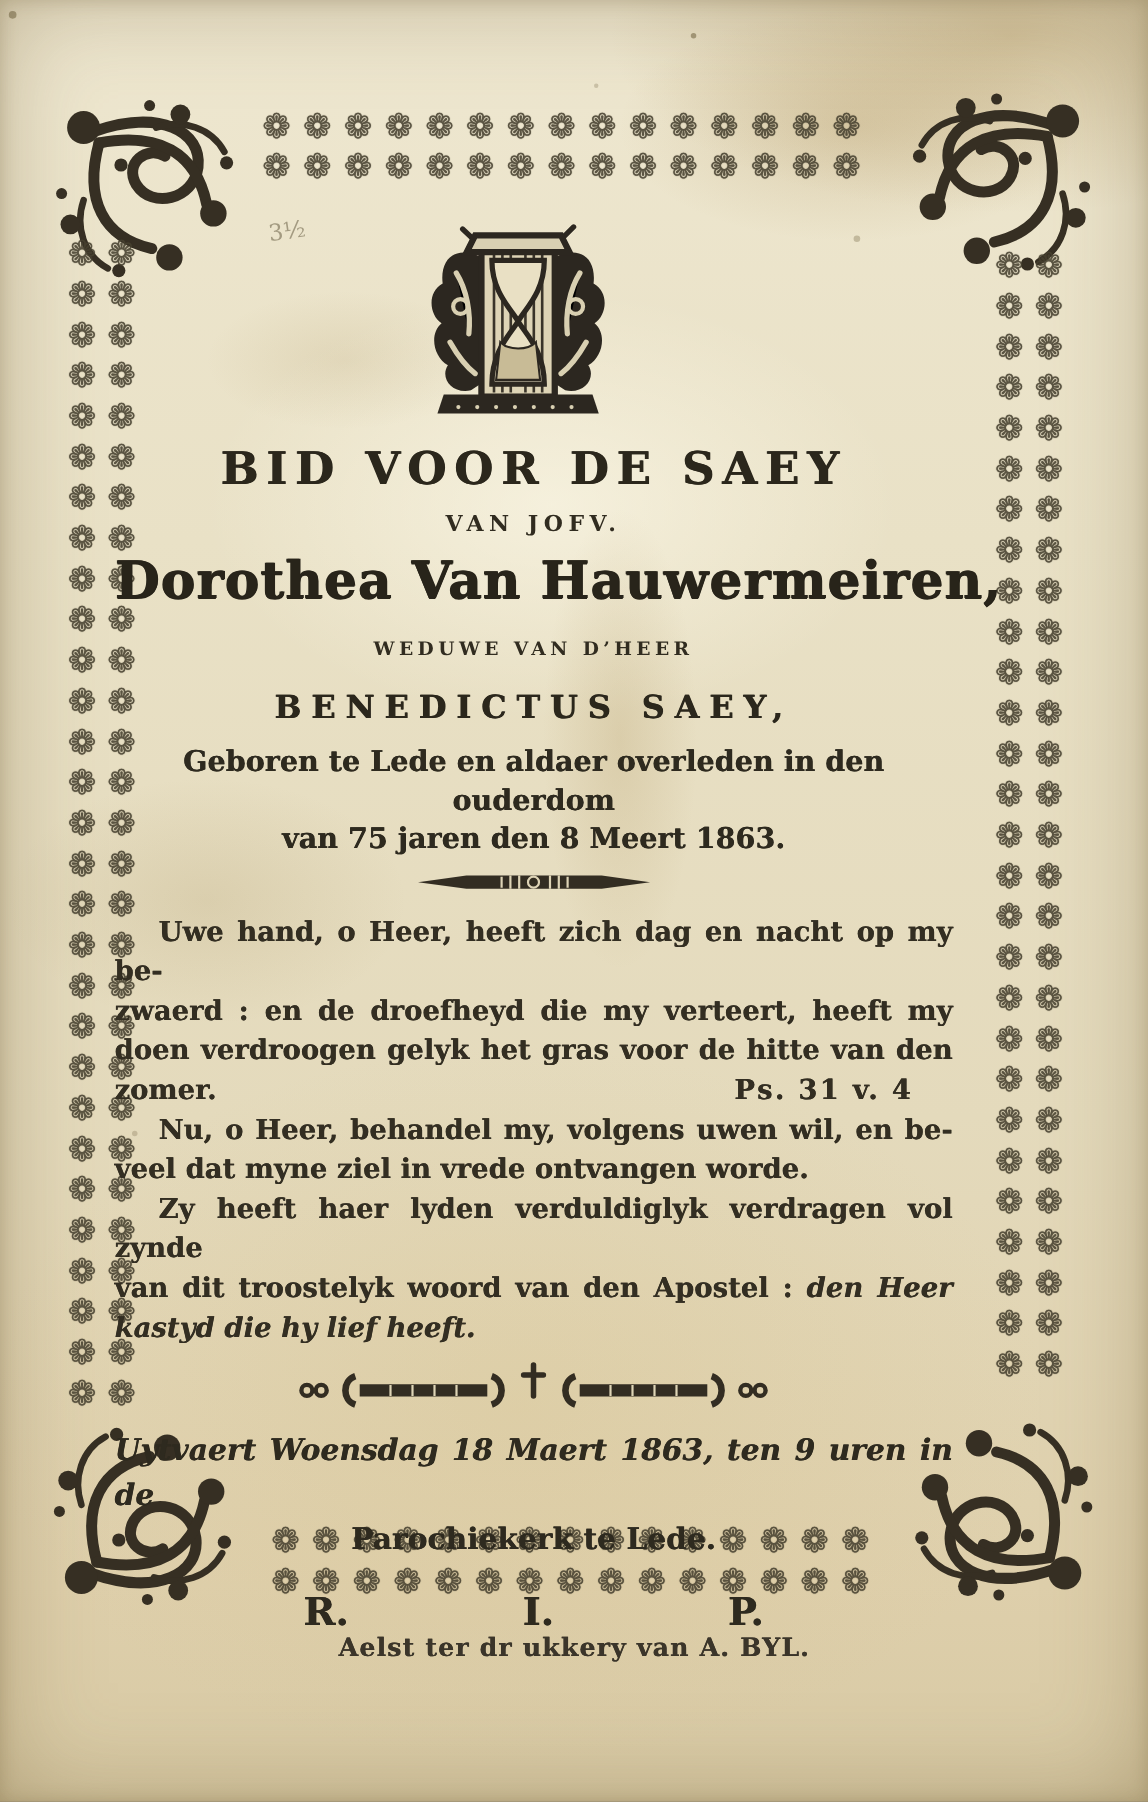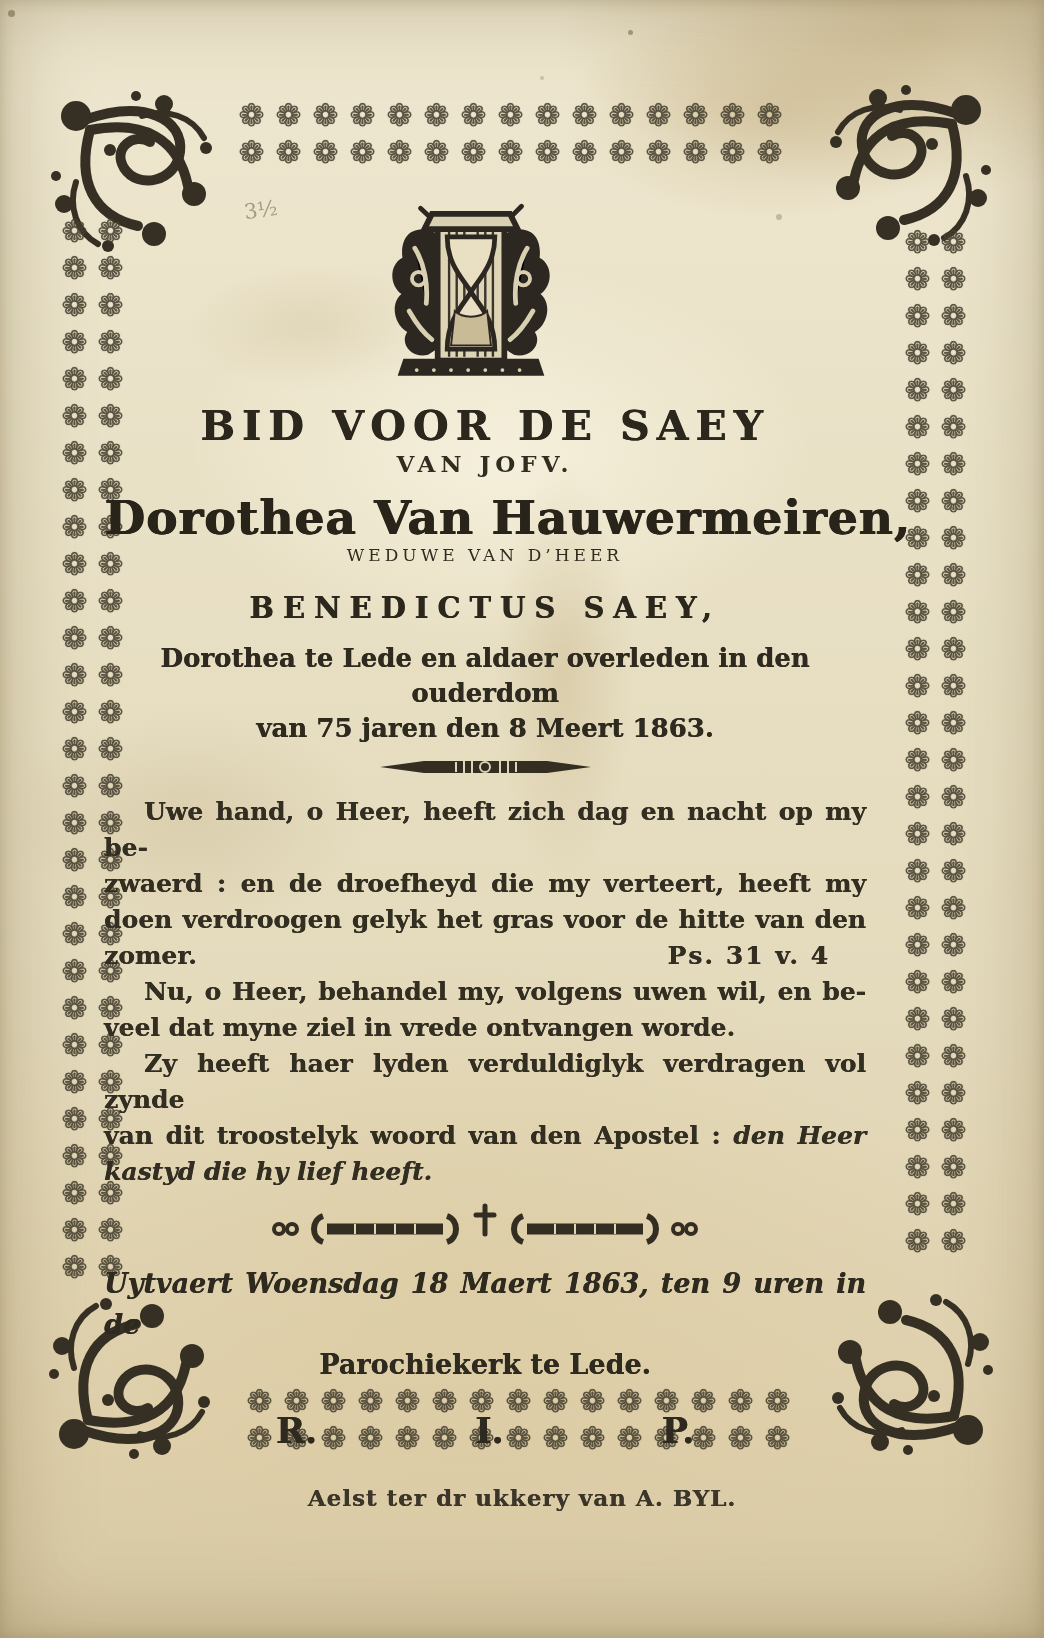--- a/index.html
+++ b/index.html
@@ -42,26 +42,26 @@
   .emblem{display:block;margin:0 auto 14px auto;transform:translateX(-14px);}
   .pencil-note{
     position:absolute;left:244px;top:198px;
     font-size:21px;color:rgba(118,108,82,.62);
     transform:rotate(-8deg);font-weight:400;
   }
   .title{
     font-size:41px;font-weight:700;letter-spacing:7px;color:#2b271c;
     text-shadow:.6px 0 currentColor;white-space:nowrap;
   }
-  .of-line{font-size:23px;font-weight:700;letter-spacing:5px;color:#312c20;}
+  .of-line{margin-top:14px;font-size:20px;font-weight:700;letter-spacing:5px;color:#312c20;}
   .deceased{
     margin-top:13px;font-size:47px;font-weight:700;letter-spacing:1px;color:#28241a;
     text-shadow:1.1px 0 currentColor, .5px .4px currentColor;white-space:nowrap;
   }
-  .widow-line{font-size:17px;font-weight:400;letter-spacing:4px;color:#312c20;}
+  .widow-line{margin-top:24px;font-size:17px;font-weight:700;letter-spacing:4px;color:#312c20;}
   .husband{
     margin-top:26px;font-size:29px;font-weight:700;letter-spacing:9px;color:#2b271c;
     text-shadow:.6px 0 currentColor;white-space:nowrap;
   }
   .life{margin-top:16px;font-size:26px;font-weight:700;line-height:1.35;color:#2e2a1f;text-shadow:.4px 0 currentColor;}
   .divider-s{display:block;margin:10px auto 0 auto;}
   .bodytext{margin-top:16px;text-align:left;font-size:25px;font-weight:700;color:#332e22;text-shadow:.3px 0 currentColor;}
   .bline{line-height:36px;white-space:nowrap;}
   .bline.just{white-space:normal;text-align:justify;text-align-last:justify;}
   .bline .ind{display:inline-block;width:40px;}
@@ -353,21 +353,21 @@
         <circle cx="156" cy="182" r="2"></circle>
       </g>
     </svg>
 
     <div class="title">BID VOOR DE SAEY</div>
     <div class="of-line">VAN JOFV.</div>
     <div class="deceased">Dorothea Van Hauwermeiren,</div>
     <div class="widow-line">WEDUWE VAN D’HEER</div>
     <div class="husband">BENEDICTUS SAEY,</div>
     <div class="life">
-      <div>Dorothea te Lede  en aldaer overleden in den ouderdom</div>
+      <div>Geboren te Lede  en aldaer overleden in den ouderdom</div>
       <div>van 75 jaren den 8 Meert 1863.</div>
     </div>
 
     <svg class="divider-s" width="215" height="22" viewBox="0 0 215 22">
       <path d="M2,11 L46,5 L169,5 L213,11 L169,17 L46,17 Z" fill="#332d22"></path>
       <g stroke="#ded4b6" stroke-width="2">
         <line x1="78" y1="6" x2="78" y2="16"></line>
           <line x1="86" y1="5" x2="86" y2="17"></line>
         <line x1="94" y1="5" x2="94" y2="17"></line>
           <line x1="122" y1="5" x2="122" y2="17"></line>

